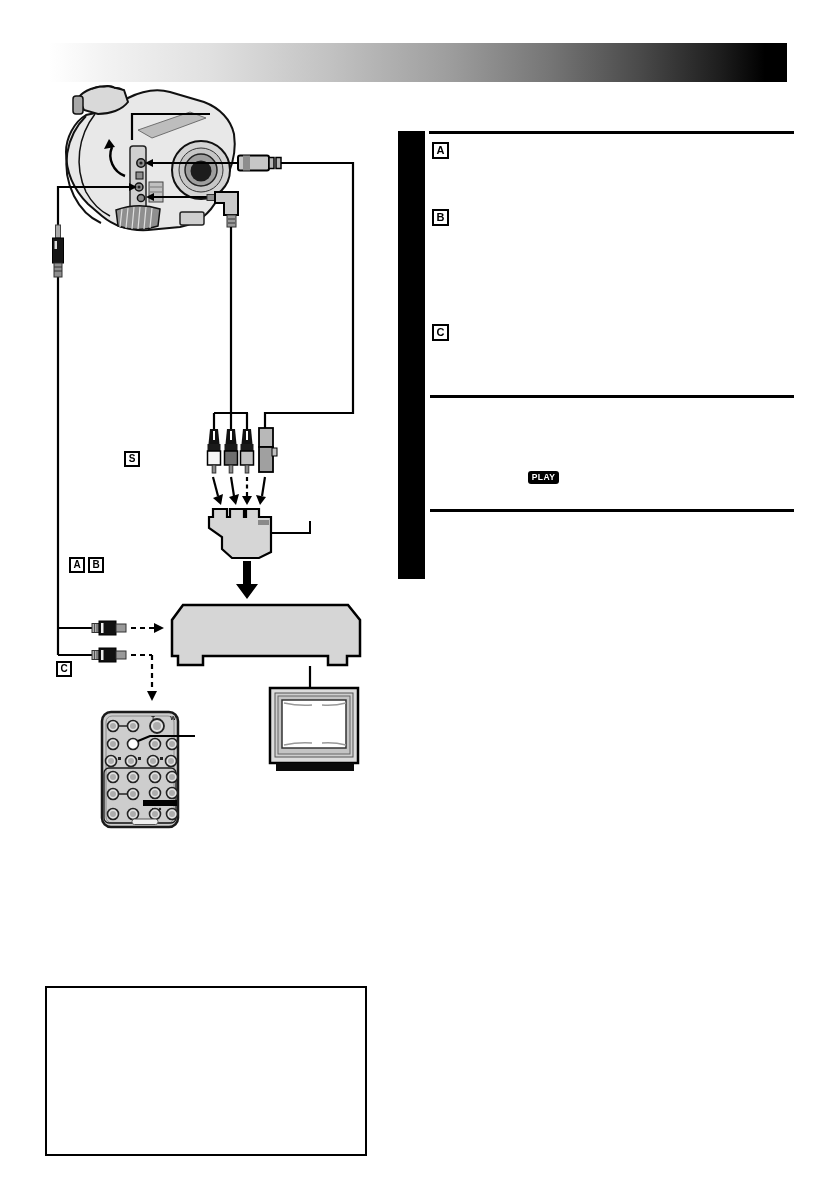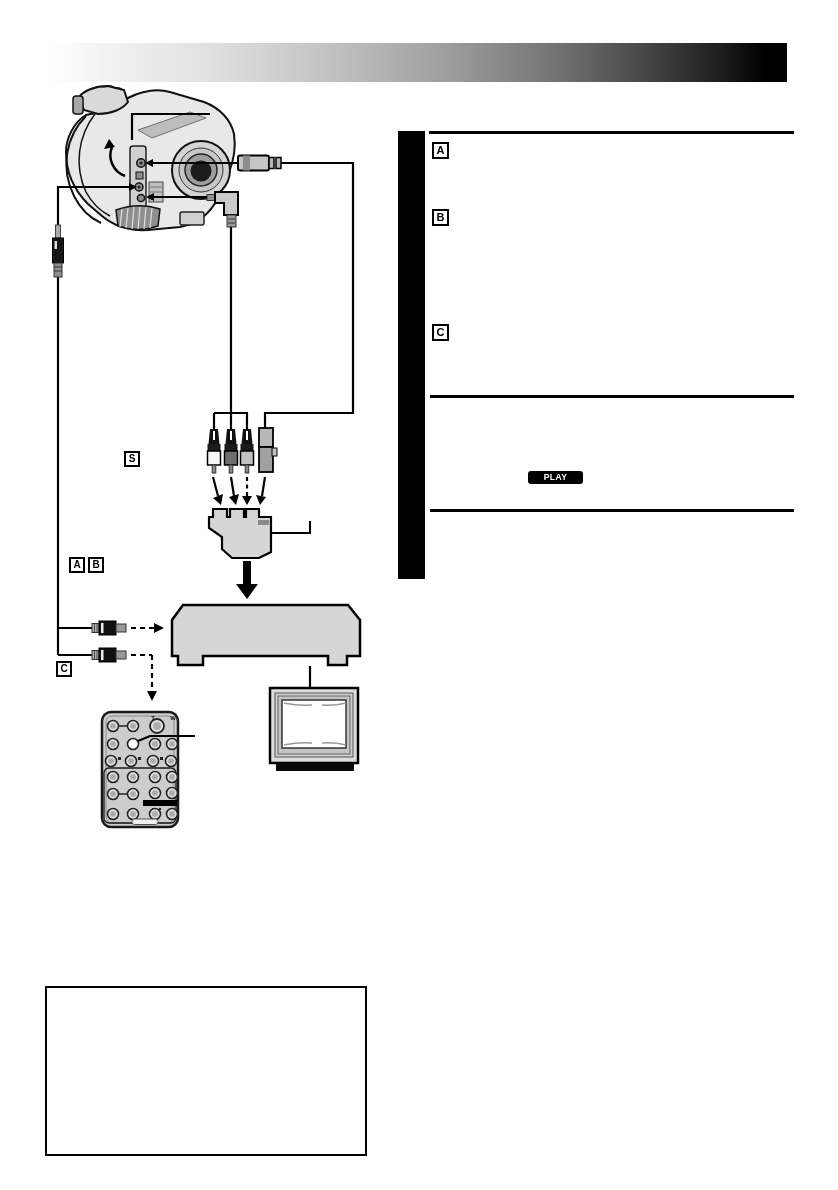--- a/index.html
+++ b/index.html
@@ -13,21 +13,21 @@
   }
   .label-box{
     position:absolute;width:12px;height:12px;border:2px solid #000;background:#fff;
     display:flex;align-items:center;justify-content:center;
     font-weight:bold;font-size:10px;line-height:1;color:#000;
   }
   .label-box.big{width:13px;height:13px;font-size:11px;}
   .sidebar-bar{position:absolute;left:398px;top:131px;width:27px;height:448px;background:#000;}
   .hrule{position:absolute;height:3px;background:#000;}
   .play-badge{
-    position:absolute;left:528px;top:471px;width:55px;height:13px;background:#000;color:#fff;
+    position:absolute;left:528px;top:471px;width:31px;height:13px;background:#000;color:#fff;
     border-radius:3px;display:flex;align-items:center;justify-content:center;
     font-weight:bold;font-size:8.5px;letter-spacing:0.4px;line-height:1;
   }
   .note-box{position:absolute;left:45px;top:986px;width:318px;height:166px;border:2.5px solid #000;background:#fff;}
   .remote-mini-label{
     position:absolute;width:10px;text-align:center;font-weight:bold;font-size:6px;color:#111;line-height:1;
   }
   svg{position:absolute;left:40px;top:80px;}
 </style>
 </head>

